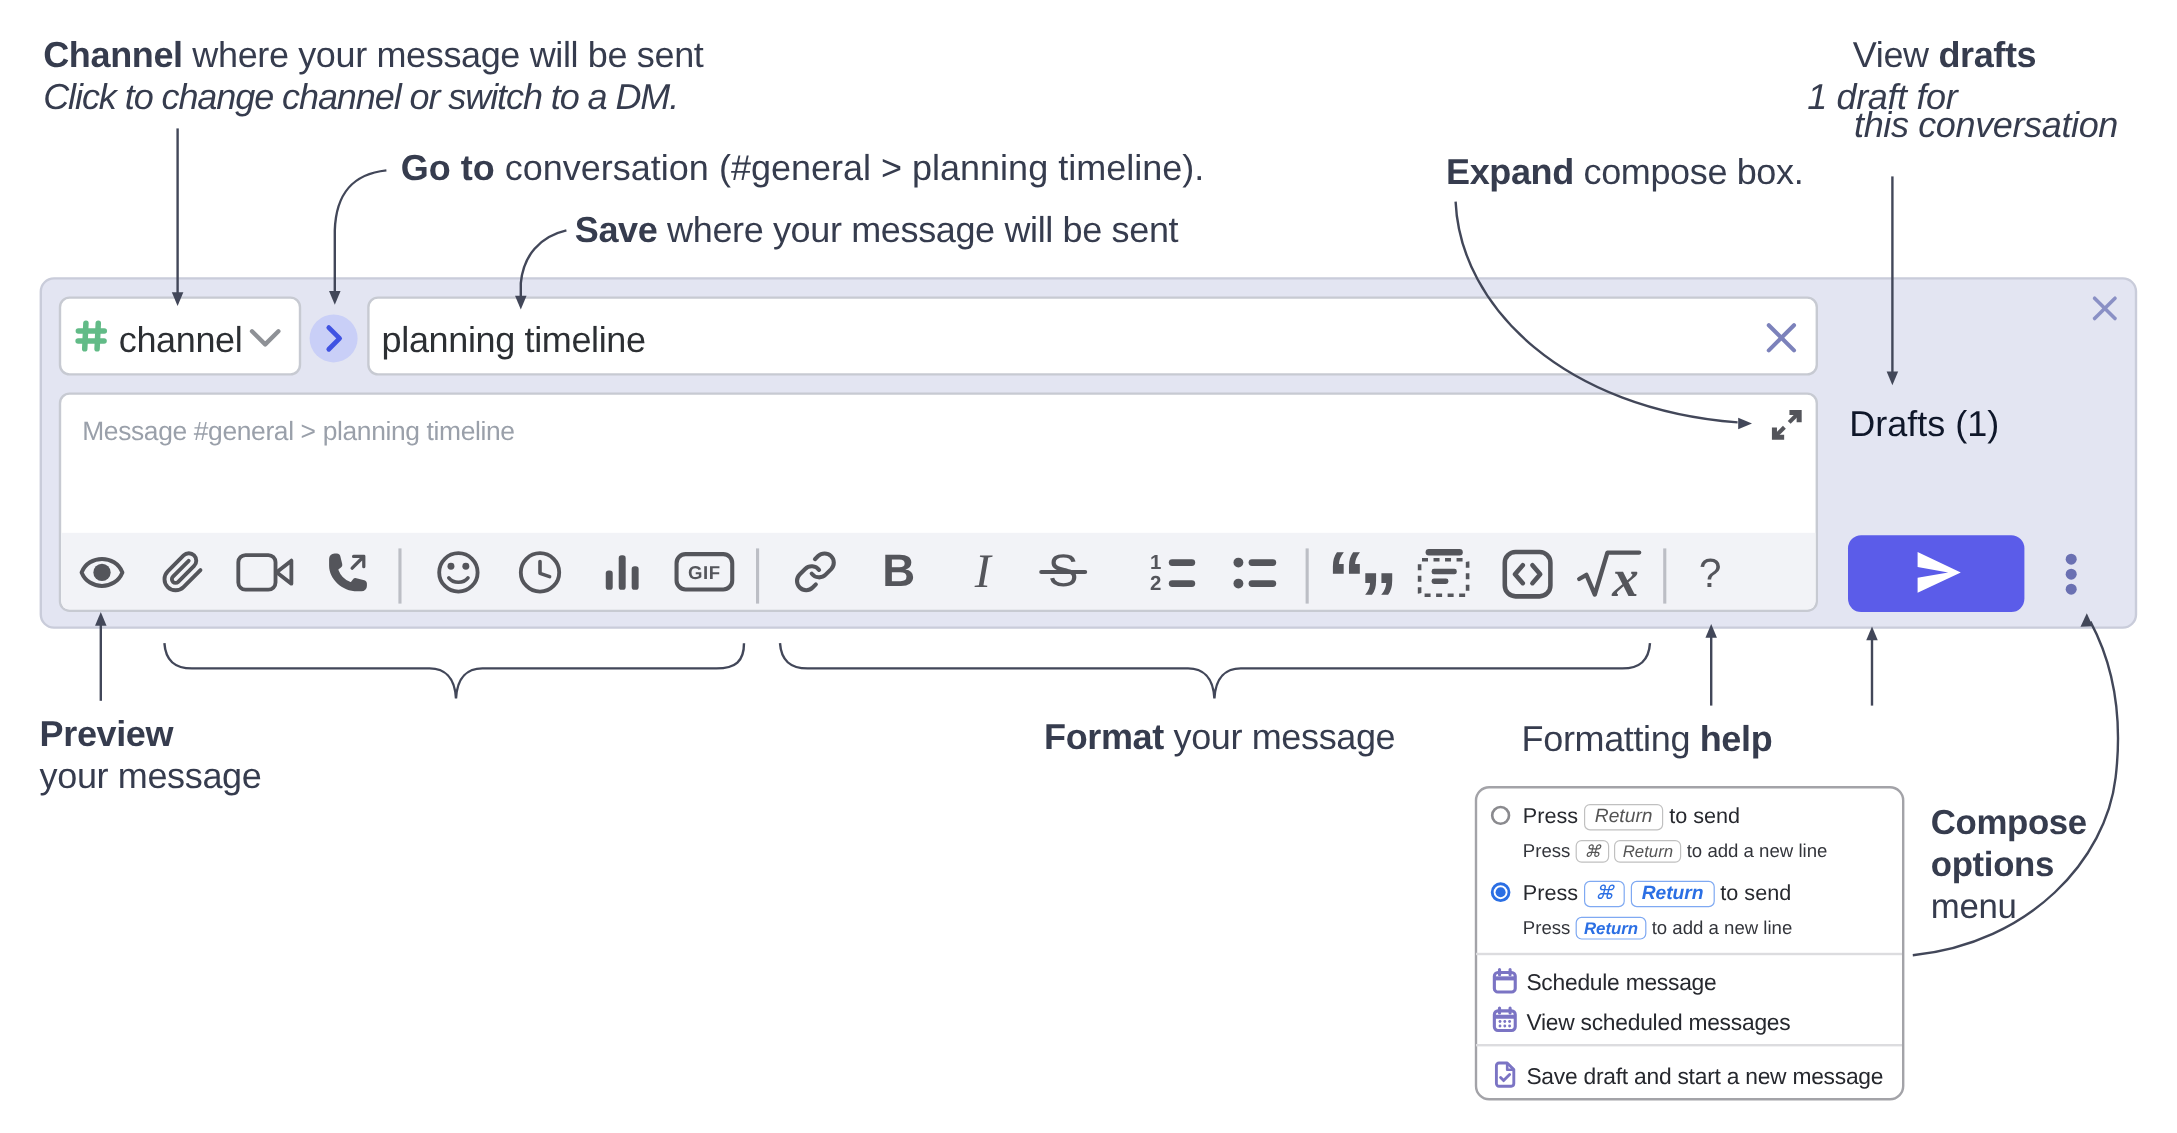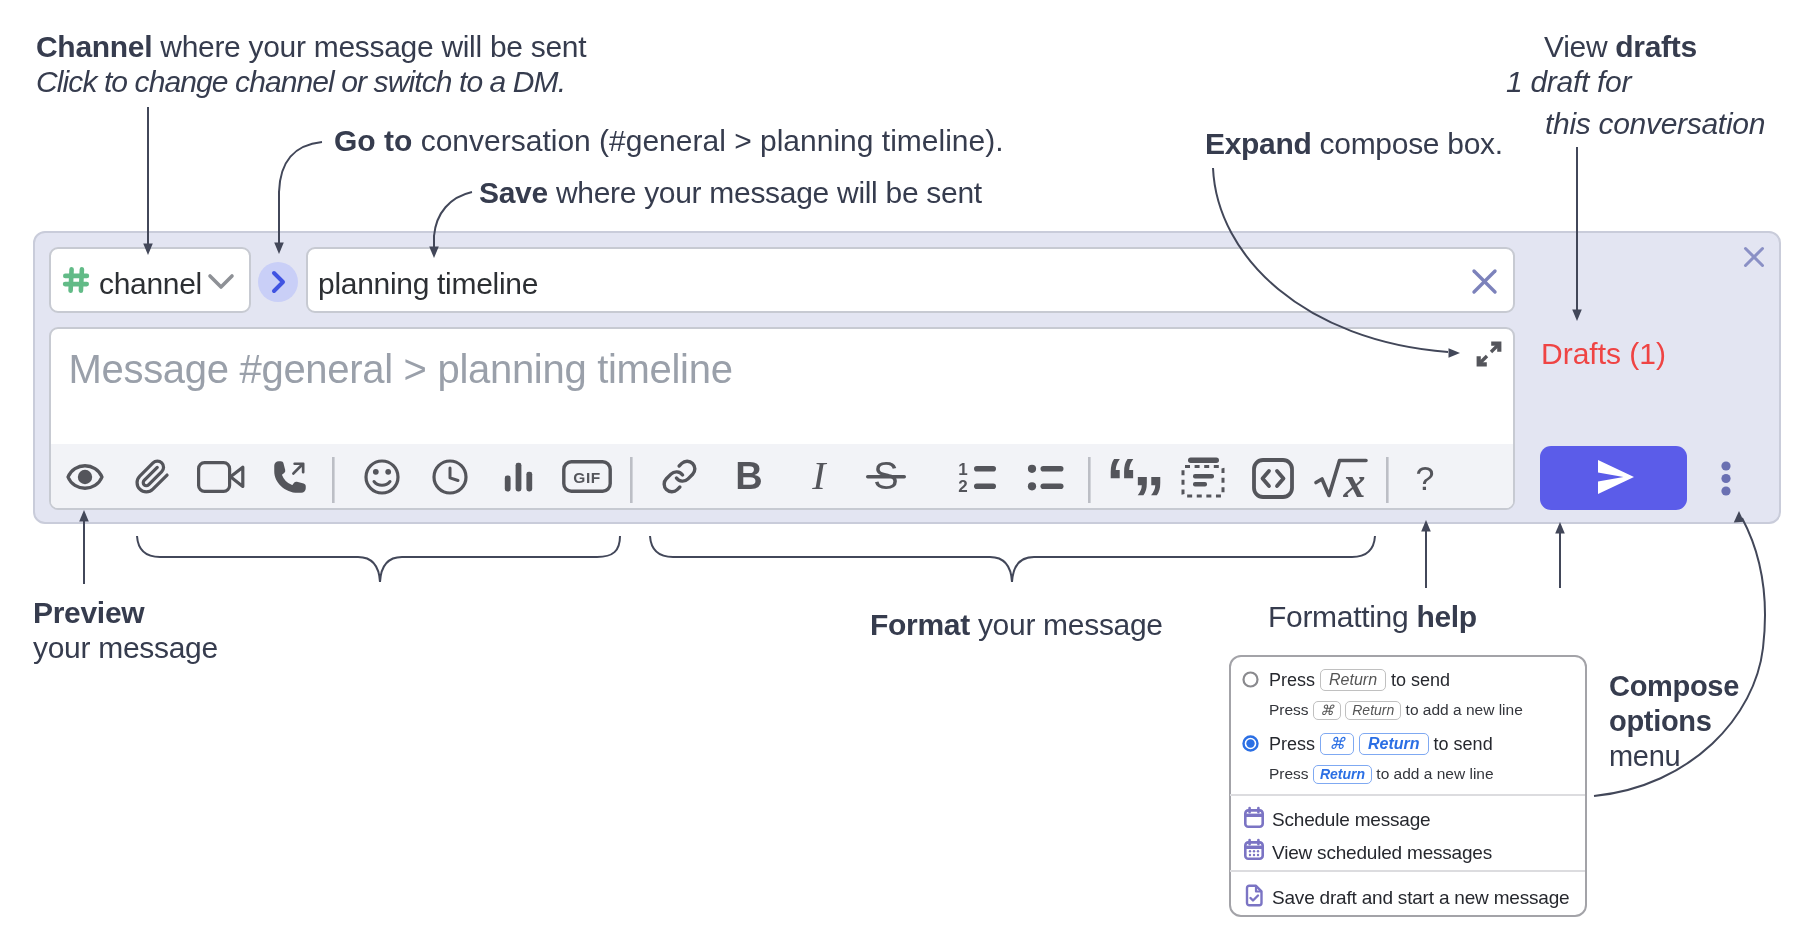--- a/index.html
+++ b/index.html
@@ -8,23 +8,23 @@
   .t{position:absolute;font-size:30px;line-height:35px;color:#363c4e;letter-spacing:-0.3px;white-space:nowrap;}
   .t b{font-weight:700;}
   .compose{position:absolute;left:33px;top:231px;width:1748px;height:293px;background:#e3e5f2;
            border:2px solid #c9ccda;border-radius:12px;box-sizing:border-box;}
   .wbox{position:absolute;background:#fff;border:2px solid #c7cad2;border-radius:9px;box-sizing:border-box;}
   .chanbox{left:49px;top:247px;width:202px;height:66px;}
   .topicbox{left:306px;top:247px;width:1209px;height:66px;}
   .msgbox{left:49px;top:327px;width:1466px;height:183px;overflow:hidden;}
   .toolstrip{position:absolute;left:0;right:0;bottom:0;height:64px;background:#f2f3f7;}
   .ctext{position:absolute;font-size:30px;line-height:35px;color:#2c2f33;letter-spacing:-0.3px;white-space:nowrap;}
-  .ph{position:absolute;left:68.5px;top:347px;font-size:40px;color:#9aa0aa;letter-spacing:-0.3px;white-space:nowrap;}
+  .ph{position:absolute;left:68.5px;top:347px;font-size:22px;color:#9aa0aa;letter-spacing:-0.3px;white-space:nowrap;}
   .gocircle{position:absolute;left:258px;top:262px;width:40px;height:40px;border-radius:50%;background:#c9cff7;}
-  .drafts{position:absolute;left:1541px;top:337px;font-size:30px;color:#ef4444;}
+  .drafts{position:absolute;left:1541px;top:337px;font-size:30px;color:#0f172a;}
   .sendbtn{position:absolute;left:1540px;top:446px;width:147px;height:64px;border-radius:11px;background:#5b5ce9;}
   .popup{position:absolute;left:1229px;top:655px;width:358px;height:262px;background:#fff;
          border:2px solid #a3a3a8;border-radius:12px;box-sizing:border-box;}
   .prow{position:absolute;white-space:nowrap;color:#26282e;}
   .p1{font-size:18px;line-height:24px;}
   .p2{font-size:15.5px;line-height:21px;color:#33353b;}
   .pm{font-size:19px;line-height:24px;color:#26282e;letter-spacing:-0.2px;}
   kbd{font-family:"Liberation Sans",sans-serif;display:inline-block;background:#fff;border:1.5px solid #c0c0c0;
       border-radius:5px;color:#555;font-style:italic;}
   .kb1{font-size:16px;line-height:20px;padding:0 8px;vertical-align:1.5px;}
@@ -208,23 +208,23 @@
       <rect width="2.6" height="46" fill="#bcbec5"></rect>
     </svg>
 
   <div class="t" style="left:36px;top:29px;"><b>Channel</b> where your message will be sent</div>
   <div class="t" style="left:36px;top:64px;font-style:italic;letter-spacing:-0.9px;">Click to change channel or switch to a DM.</div>
   <div class="t" style="left:334px;top:123px;letter-spacing:0;"><b>Go to</b> conversation (#general &gt; planning timeline).</div>
   <div class="t" style="left:479px;top:175px;"><b>Save</b> where your message will be sent</div>
   <div class="t" style="left:1205px;top:126px;"><b>Expand</b> compose box.</div>
   <div class="t" style="left:1544px;top:29px;">View <b>drafts</b></div>
   <div class="t" style="left:1506px;top:64px;font-style:italic;">1 draft for</div>
-  <div class="t" style="left:1545px;top:106px;font-style:italic;">this conversation</div>
+  <div class="t" style="left:1545px;top:87px;font-style:italic;">this conversation</div>
   <div class="t" style="left:33px;top:595px;"><b>Preview</b><br>your message</div>
-  <div class="t" style="left:870px;top:597px;margin-top:10px;"><b>Format</b> your message</div>
+  <div class="t" style="left:870px;top:597px;"><b>Format</b> your message</div>
   <div class="t" style="left:1268px;top:599px;">Formatting <b>help</b></div>
   <div class="t" style="left:1609px;top:669px;font-size:29px;"><b>Compose</b><br><b>options</b><br>menu</div>
 
   <div class="popup"></div>
   <svg style="left:1242px;top:671px" width="17" height="17" viewBox="0 0 17 17">
     <circle cx="8.5" cy="8.5" r="7" fill="#fff" stroke="#8a8a8e" stroke-width="2.2"></circle>
   </svg>
   <div class="prow p1" style="left:1269px;top:668px;">Press <kbd class="kb1">Return</kbd> to send</div>
   <div class="prow p2" style="left:1269px;top:699px;">Press <kbd class="kb2">⌘</kbd> <kbd class="kb2">Return</kbd> to add a new line</div>
   <svg style="left:1242px;top:735px" width="17" height="17" viewBox="0 0 17 17">

